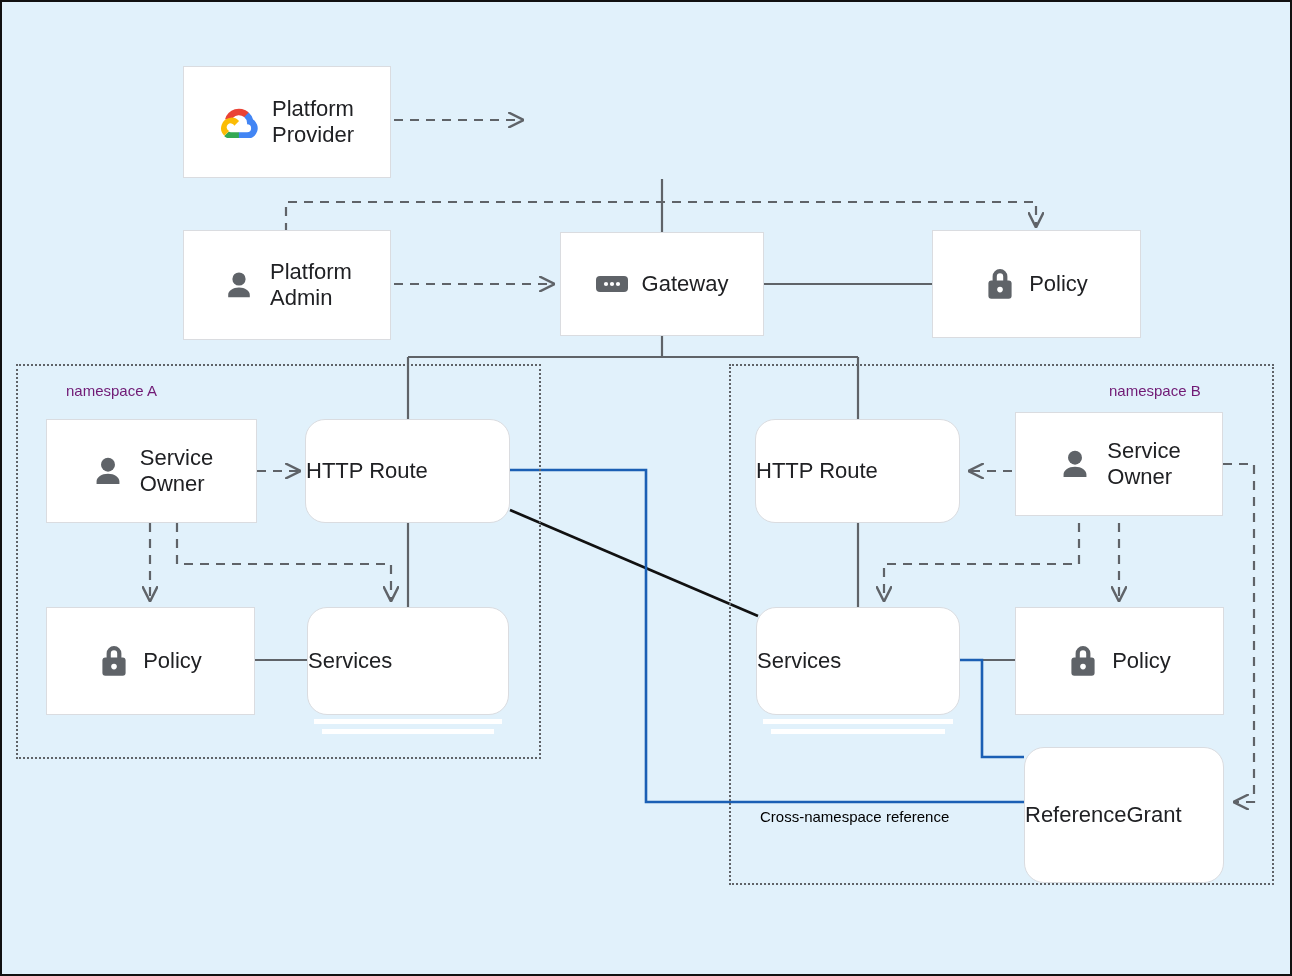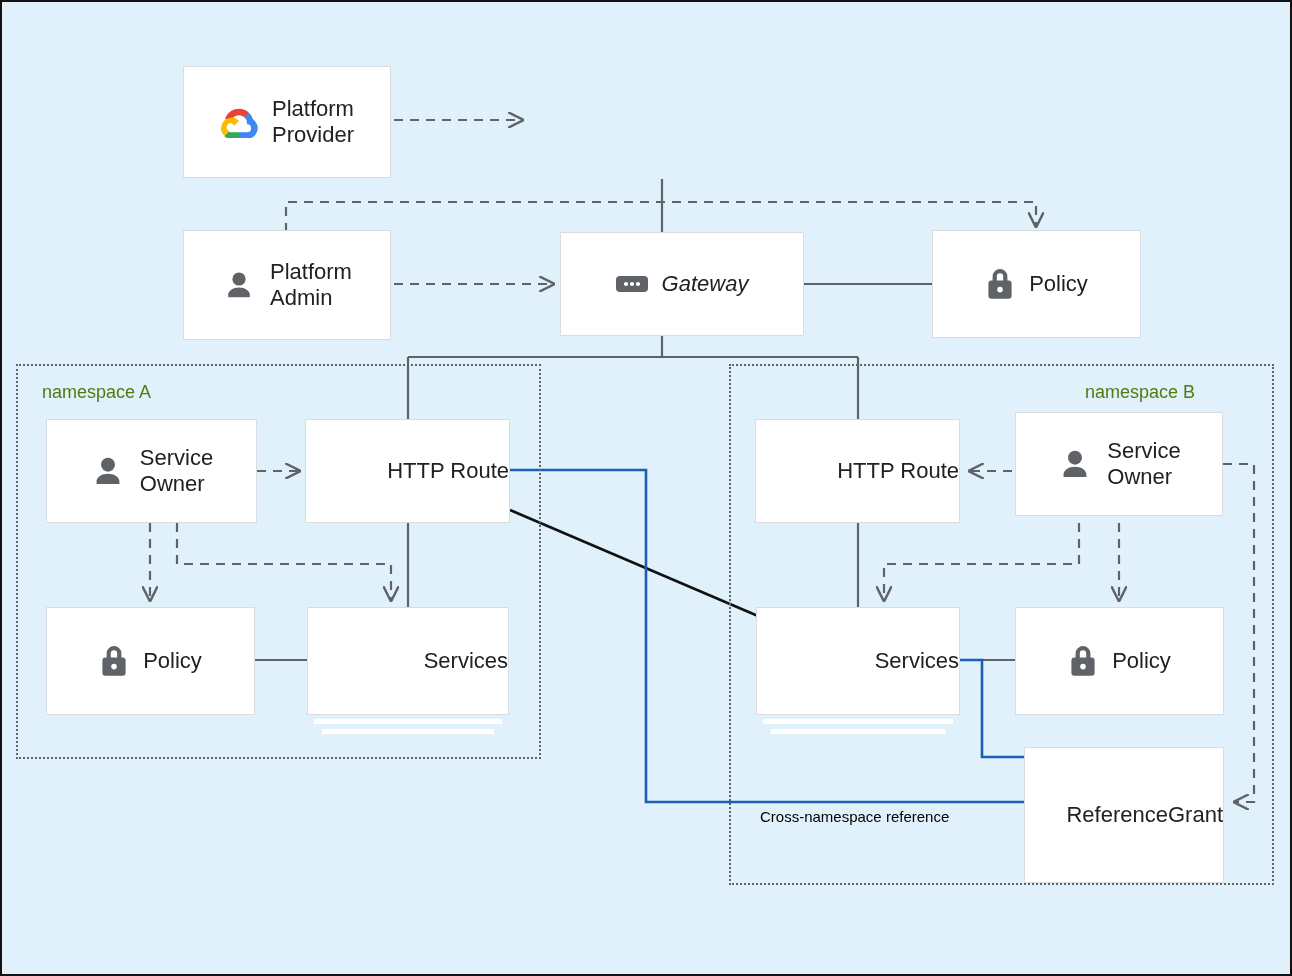--- a/index.html
+++ b/index.html
@@ -25,41 +25,42 @@
   }
   
   .ns{
     position:absolute;
     border:2px dotted #5f6368;
     box-sizing:border-box;
     background:transparent;
   }
   .ns-label{
     position:absolute;
-    font-size:18px;
-    color:#4d7c0f;
+    font-size:15px;
+    color:#701a75;
     white-space:nowrap;
+    margin-left:24px;
   }
   
   .node{
     position:absolute;
     background:#ffffff;
     border:1px solid #dadce0;
     box-sizing:border-box;
     display:flex;
     align-items:center;
     justify-content:center;
     gap:14px;
     color:#202124;
     font-size:22px;
     line-height:1.18;
     z-index:3;
   }
   .node .label{ white-space:pre-line; }
-  .node.center-label{ justify-content:flex-end; }
+  .node.center-label{ justify-content:flex-start;border-radius:20px; }
   
   .sheet{
     position:absolute;
     height:5px;
     background:#ffffff;
     z-index:2;
   }
   
   .ic{ flex:0 0 auto; display:block; }
   
@@ -152,21 +153,21 @@
 
   <div class="node" style="left:181px; top:228px; width:208px; height:110px;">
     <svg class="ic" width="34" height="34" viewBox="0 0 34 34">
       <circle cx="17" cy="11" r="6.6" fill="#5f6368"></circle>
       <path d="M17 19.6c-6 0-10.8 3.3-10.8 7.3v2.4h21.6v-2.4c0-4-4.8-7.3-10.8-7.3z" fill="#5f6368"></path>
     </svg>
     <span class="label">Platform
 Admin</span>
   </div>
 
-  <div class="node" style="left:558px; top:230px; width:244px; height:104px;font-style:italic;">
+  <div class="node" style="left:558px; top:230px; width:204px; height:104px;">
     <svg class="ic" width="32" height="20" viewBox="0 0 32 20">
       <rect x="0" y="2" width="32" height="16" rx="4" fill="#5f6368"></rect>
       <circle cx="10" cy="10" r="2.1" fill="#ffffff"></circle>
       <circle cx="16" cy="10" r="2.1" fill="#ffffff"></circle>
       <circle cx="22" cy="10" r="2.1" fill="#ffffff"></circle>
     </svg>
     <span class="label">Gateway</span>
   </div>
 
   <div class="node" style="left:930px; top:228px; width:209px; height:108px;">

